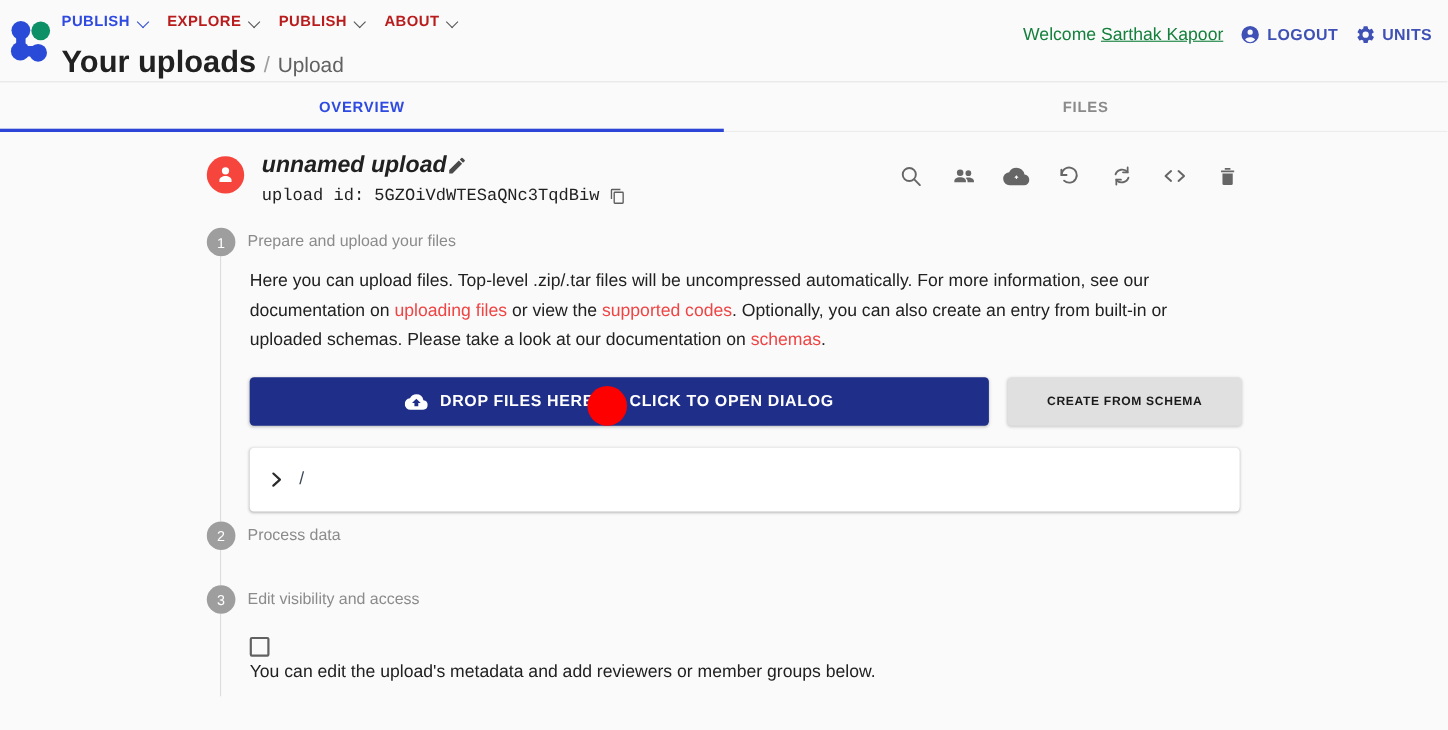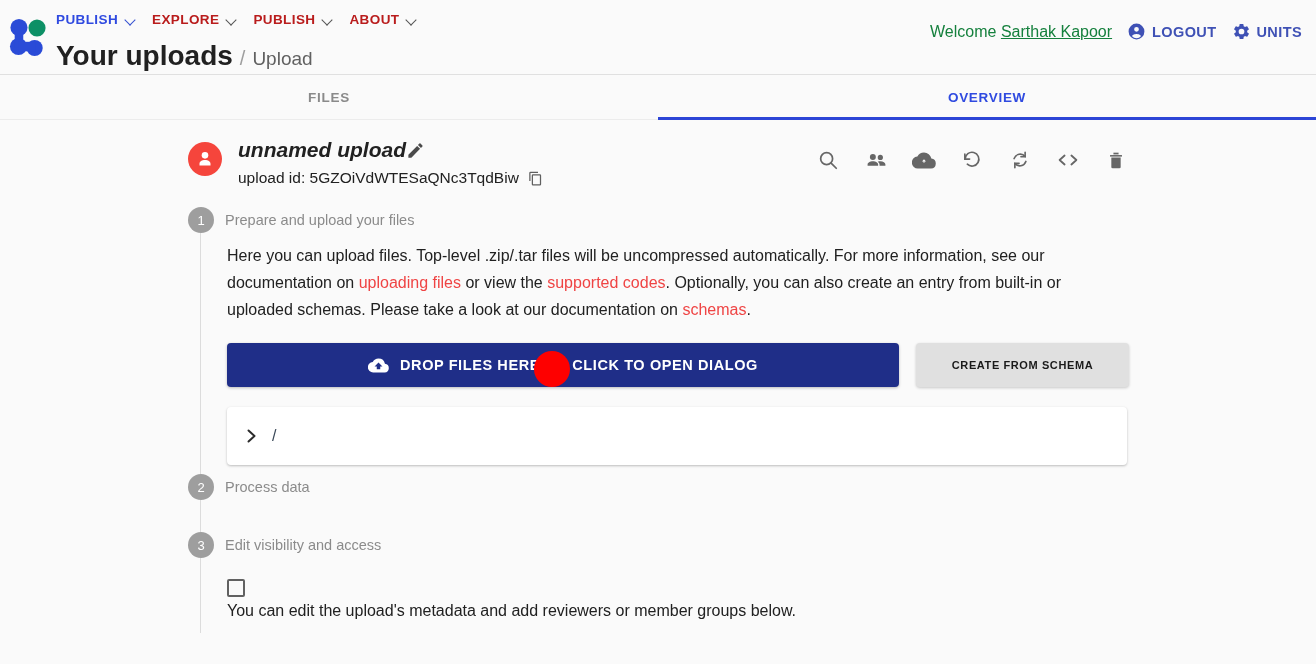--- a/index.html
+++ b/index.html
@@ -121,21 +121,21 @@
   .uptitle-line { display: flex; align-items: center; }
   .uptitle {
     font-size: 21px; font-style: italic; font-weight: 700;
     color: #212121;
   }
   .pencil { cursor: pointer; display:block; }
   .upid-line {
     display: flex; align-items: center; gap: 9px;
     margin-top: 7px;
   }
-  .upid { font-size: 15.5px; color: #212121; }
+  .upid { font-size: 15.5px; color: #212121; font-family: Liberation Mono, monospace; }
   .clip { cursor: pointer; display:block; }
 
   .actions {
     display: flex; align-items: center; gap: 24px;
     padding-top: 10px; flex: 0 0 auto;
   }
   .act { cursor: pointer; display: flex; align-items: center; justify-content:center; width: 24px; height: 24px;}
 
   
   .stepper { margin-top: 20px; position: relative; }
@@ -268,25 +268,25 @@
       <div class="hdr-btn">
         <svg width="19" height="19" viewBox="0 0 24 24" fill="#3f51b5">
           <path d="M19.14 12.94a7.07 7.07 0 0 0 0-1.88l2.03-1.58a.5.5 0 0 0 .12-.62l-1.92-3.32a.5.5 0 0 0-.6-.22l-2.39.96a7.3 7.3 0 0 0-1.62-.94l-.36-2.54a.5.5 0 0 0-.5-.42h-3.84a.5.5 0 0 0-.5.42l-.36 2.54c-.59.24-1.13.56-1.62.94l-2.39-.96a.5.5 0 0 0-.6.22L2.71 8.86a.5.5 0 0 0 .12.62l2.03 1.58a7.07 7.07 0 0 0 0 1.88l-2.03 1.58a.5.5 0 0 0-.12.62l1.92 3.32c.13.22.39.3.6.22l2.39-.96c.5.38 1.03.7 1.62.94l.36 2.54c.4.24.25.42.5.42h3.84c.25 0 .46-.18.5-.42l.36-2.54c.59-.24 1.13-.56 1.62-.94l2.39.96c.22.08.47 0 .6-.22l1.92-3.32a.5.5 0 0 0-.12-.62l-2.03-1.58zM12 15.6a3.6 3.6 0 1 1 0-7.2 3.6 3.6 0 0 1 0 7.2z"></path>
         </svg>
         <span>UNITS</span>
       </div>
     </div>
   </div>
 
   <div class="tabs">
+    <div class="tab active">
+      <span>OVERVIEW</span>
+    </div>
     <div class="tab">
       <span>FILES</span>
-    </div>
-    <div class="tab active">
-      <span>OVERVIEW</span>
     </div>
   </div>
 
   <div class="content">
     <div class="inner">
 
       <div class="uprow">
         <div class="avatar">
           <svg width="22" height="22" viewBox="0 0 24 24" fill="#ffffff">
             <circle cx="12" cy="8" r="3.6"></circle>

